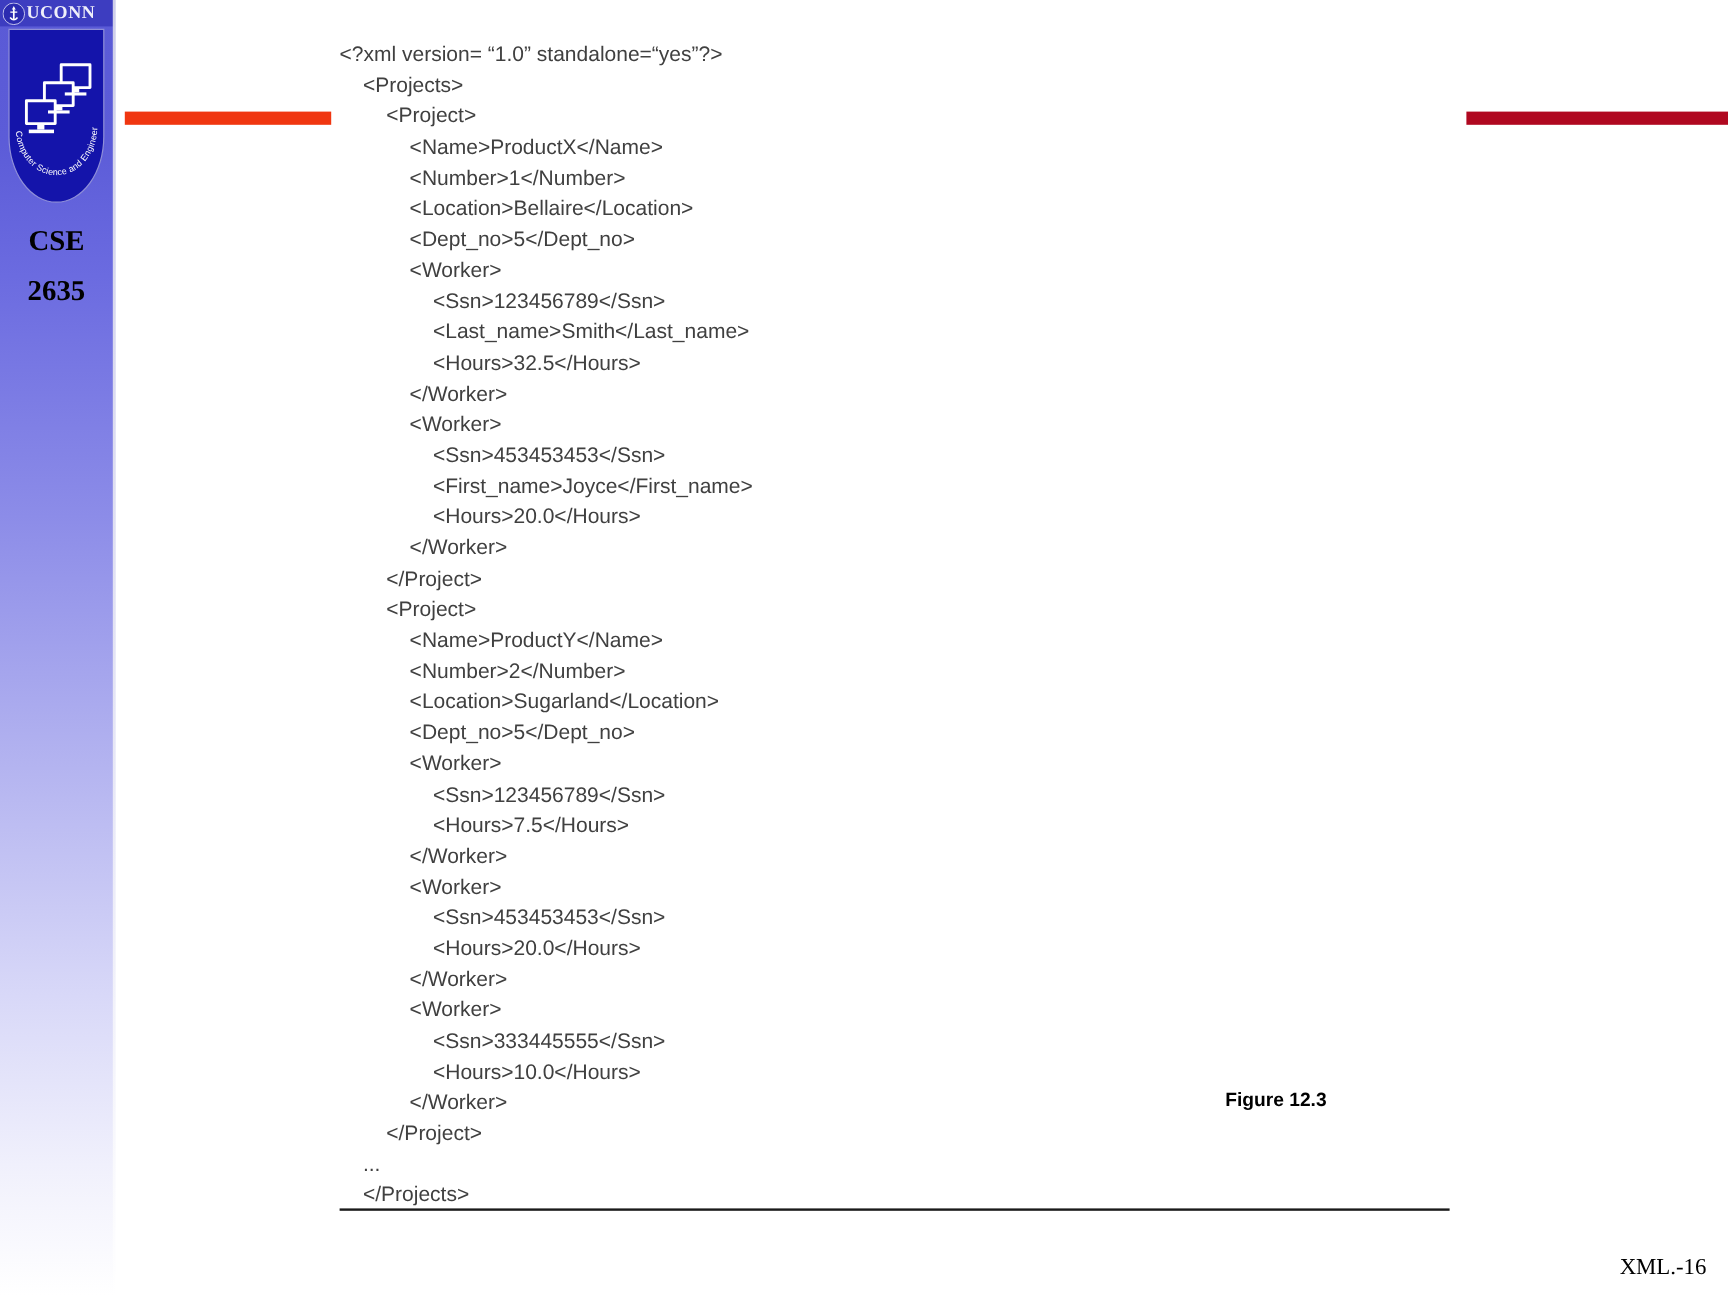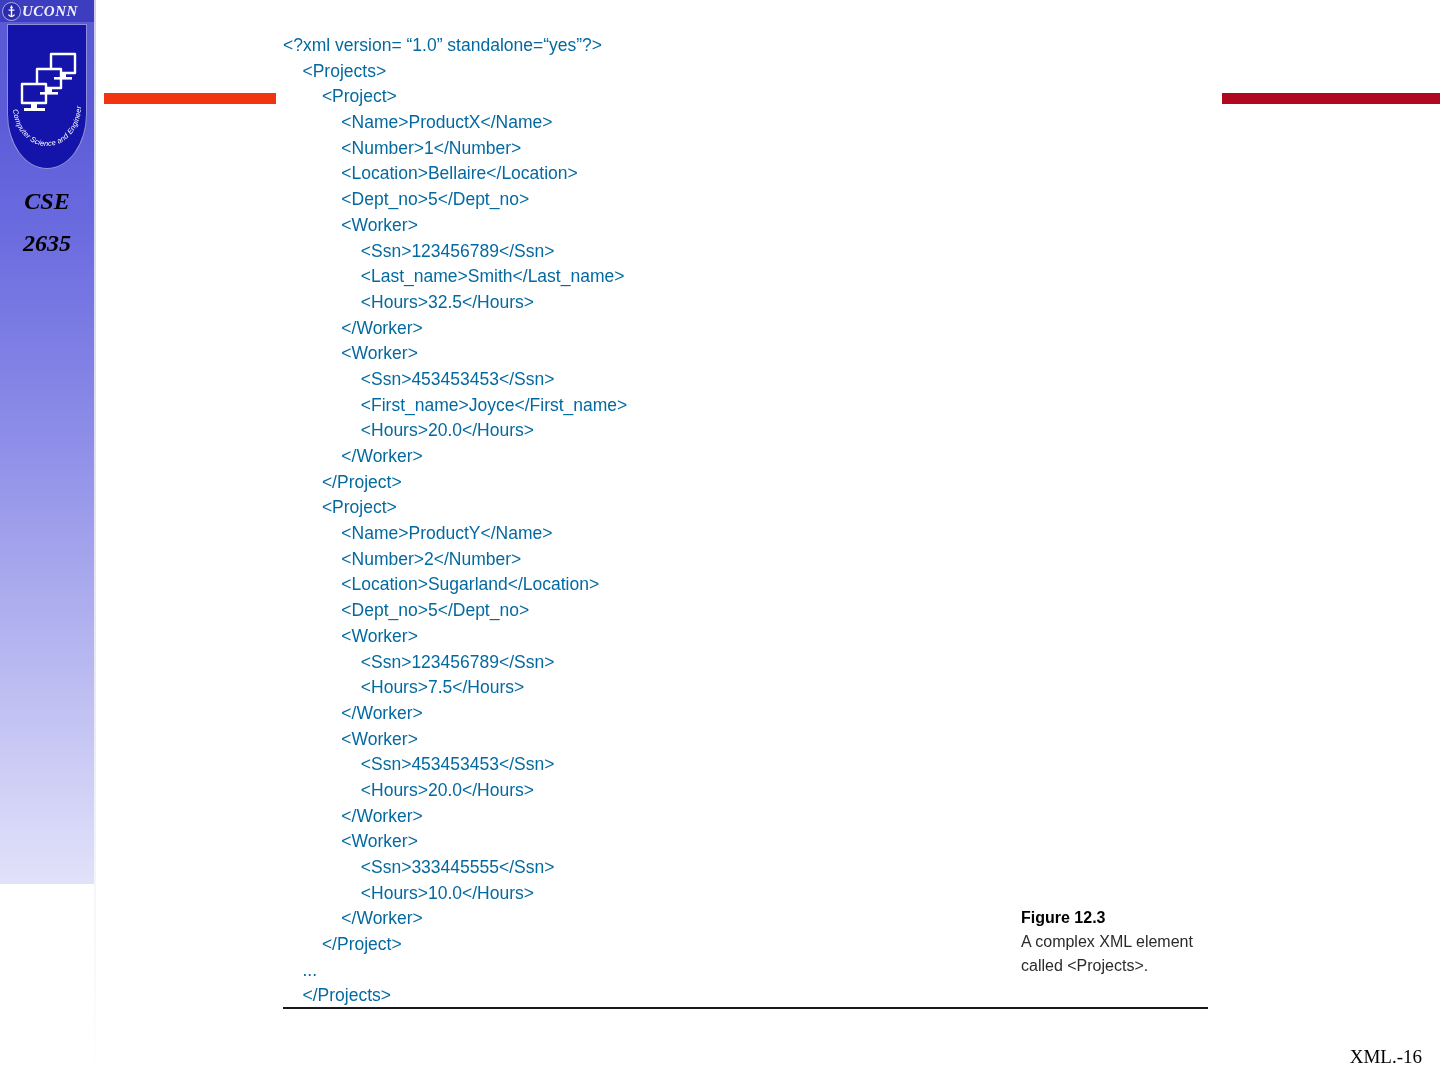--- a/index.html
+++ b/index.html
@@ -15,31 +15,30 @@
     overflow: hidden;
     font-family: "Liberation Sans", sans-serif;
     -webkit-font-smoothing: antialiased;
   }
 
   
   .sidebar {
     position: absolute;
     left: 0; top: 0;
     width: 96px;
-    height: 884px;
+    height: 1080px;
     background: linear-gradient(to bottom,
         #5a5ad6 0px,
         #5c5cd8 120px,
         #6b6be0 230px,
         #8c8ce8 430px,
         #b4b4f0 640px,
         #d8d8f8 830px,
         #f0f0fc 970px,
         #ffffff 1080px);
-    font-style: italic;
   }
   .sidebar-edge {
     position: absolute;
     left: 94px; top: 0;
     width: 2px; height: 1080px;
     background: linear-gradient(to bottom, #cfcfe8 0%, #e8e8f6 60%, #ffffff 100%);
   }
 
   
   .uconn-banner {
@@ -115,21 +114,21 @@
 
   
   .code-block {
     position: absolute;
     left: 283px;
     top: 33px;
     width: 940px;
     font-family: "Liberation Sans", sans-serif;
     font-size: 17.5px;
     line-height: 25.7px;
-    color: #0369a1;
+    color: #404040;
     white-space: pre;
   }
   .code-line { white-space: pre; height: 25.7px; }
 
   
   .figure-caption {
     position: absolute;
     left: 1021px;
     top: 906px;
     width: 190px;
@@ -217,18 +216,17 @@
 </div>
 <div class="sidebar-edge"></div>
 
 <div class="bar-left"></div>
 <div class="bar-right"></div>
 
 <div class="code-block"><div class="code-line">&lt;?xml version= “1.0” standalone=“yes”?&gt;</div><div class="code-line">    &lt;Projects&gt;</div><div class="code-line">        &lt;Project&gt;</div><div class="code-line">            &lt;Name&gt;ProductX&lt;/Name&gt;</div><div class="code-line">            &lt;Number&gt;1&lt;/Number&gt;</div><div class="code-line">            &lt;Location&gt;Bellaire&lt;/Location&gt;</div><div class="code-line">            &lt;Dept_no&gt;5&lt;/Dept_no&gt;</div><div class="code-line">            &lt;Worker&gt;</div><div class="code-line">                &lt;Ssn&gt;123456789&lt;/Ssn&gt;</div><div class="code-line">                &lt;Last_name&gt;Smith&lt;/Last_name&gt;</div><div class="code-line">                &lt;Hours&gt;32.5&lt;/Hours&gt;</div><div class="code-line">            &lt;/Worker&gt;</div><div class="code-line">            &lt;Worker&gt;</div><div class="code-line">                &lt;Ssn&gt;453453453&lt;/Ssn&gt;</div><div class="code-line">                &lt;First_name&gt;Joyce&lt;/First_name&gt;</div><div class="code-line">                &lt;Hours&gt;20.0&lt;/Hours&gt;</div><div class="code-line">            &lt;/Worker&gt;</div><div class="code-line">        &lt;/Project&gt;</div><div class="code-line">        &lt;Project&gt;</div><div class="code-line">            &lt;Name&gt;ProductY&lt;/Name&gt;</div><div class="code-line">            &lt;Number&gt;2&lt;/Number&gt;</div><div class="code-line">            &lt;Location&gt;Sugarland&lt;/Location&gt;</div><div class="code-line">            &lt;Dept_no&gt;5&lt;/Dept_no&gt;</div><div class="code-line">            &lt;Worker&gt;</div><div class="code-line">                &lt;Ssn&gt;123456789&lt;/Ssn&gt;</div><div class="code-line">                &lt;Hours&gt;7.5&lt;/Hours&gt;</div><div class="code-line">            &lt;/Worker&gt;</div><div class="code-line">            &lt;Worker&gt;</div><div class="code-line">                &lt;Ssn&gt;453453453&lt;/Ssn&gt;</div><div class="code-line">                &lt;Hours&gt;20.0&lt;/Hours&gt;</div><div class="code-line">            &lt;/Worker&gt;</div><div class="code-line">            &lt;Worker&gt;</div><div class="code-line">                &lt;Ssn&gt;333445555&lt;/Ssn&gt;</div><div class="code-line">                &lt;Hours&gt;10.0&lt;/Hours&gt;</div><div class="code-line">            &lt;/Worker&gt;</div><div class="code-line">        &lt;/Project&gt;</div><div class="code-line">    ...</div><div class="code-line">    &lt;/Projects&gt;</div></div>
 
 <div class="figure-caption">
   <span class="fig-title">Figure 12.3</span>
-  <span class="fig-body">A complex XML element called &lt;Projects&gt;.</span>
 </div>
 
 <div class="bottom-rule"></div>
 
 <div class="page-number">XML.-16</div>
 
 </body></html>

